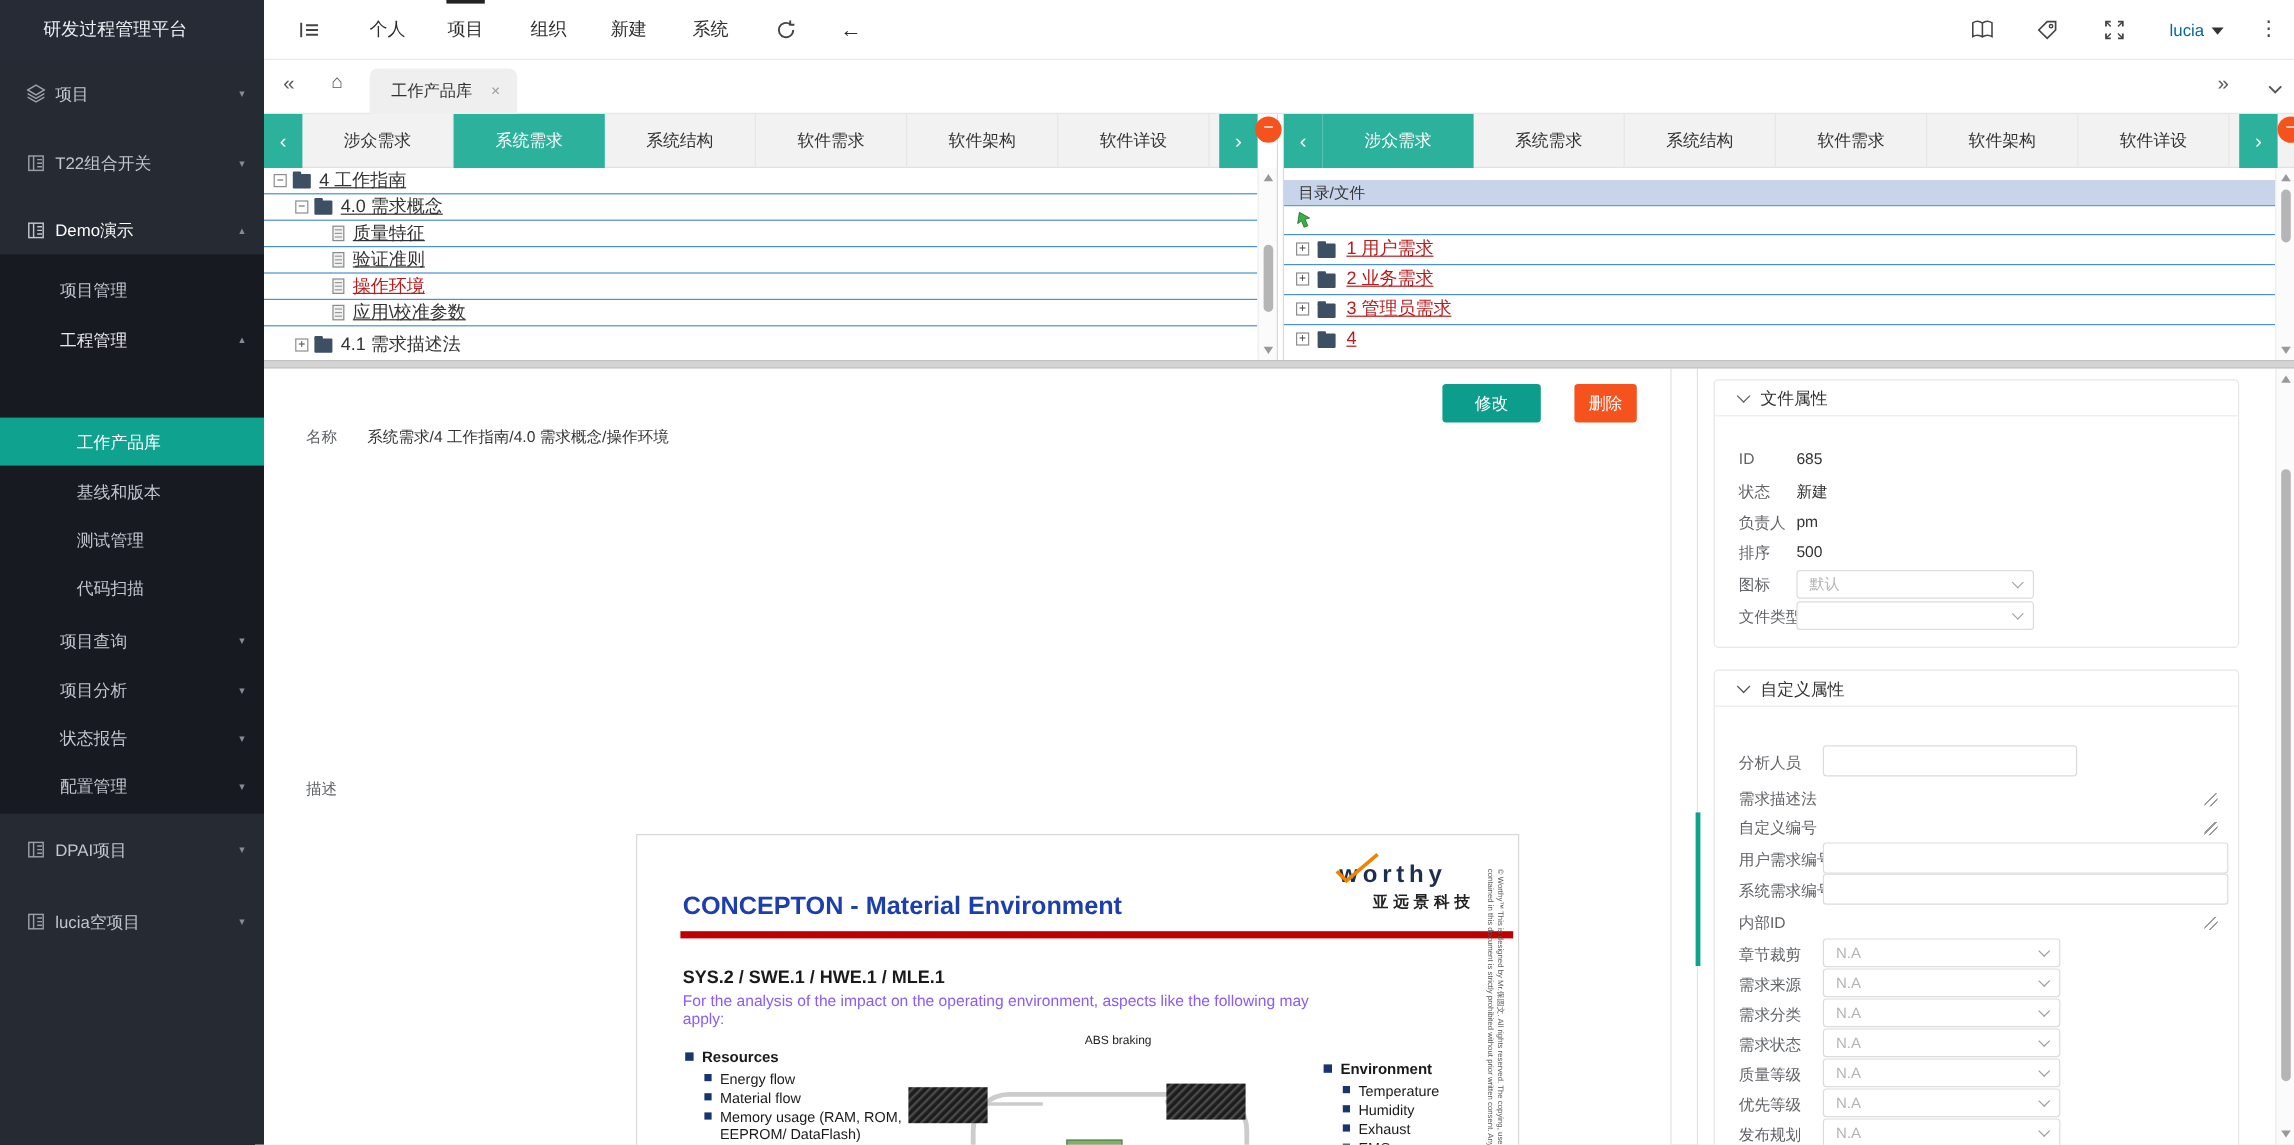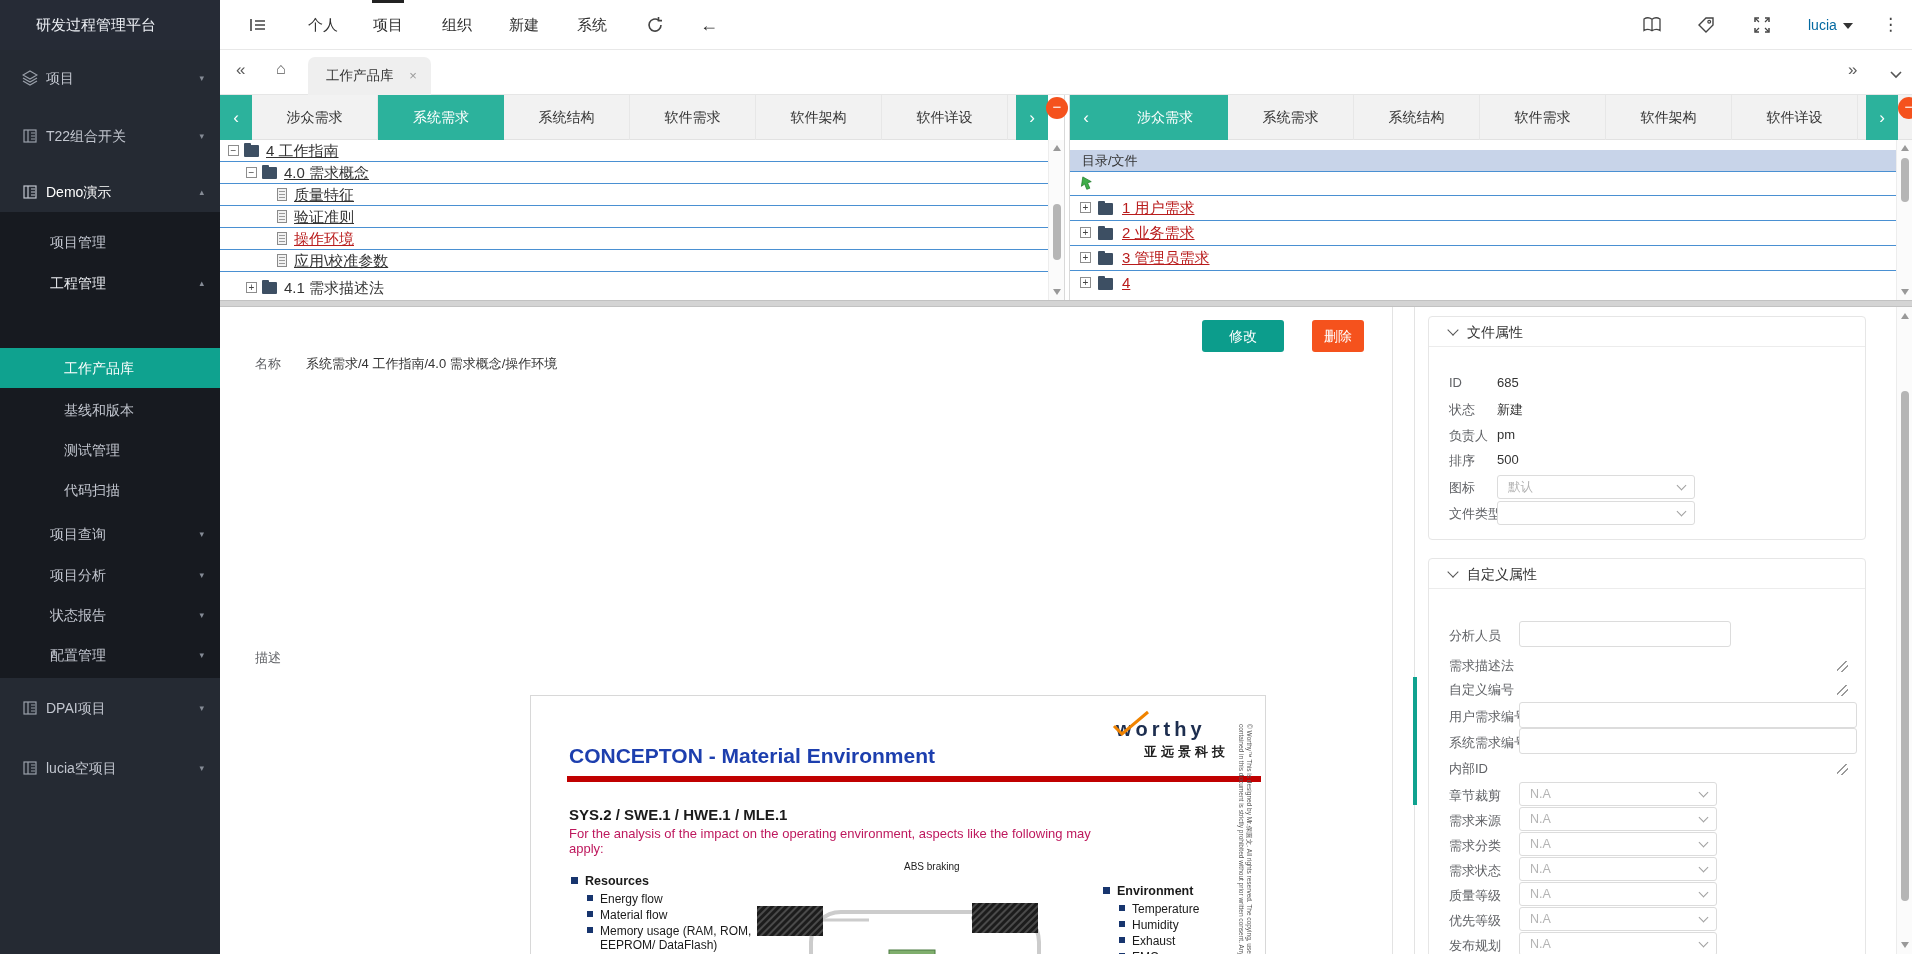--- a/index.html
+++ b/index.html
@@ -71,21 +71,21 @@
   .btn-edit { background:#0c9d8c; }
   .btn-del { background:#f5521d; }
   .flabel { position:absolute; font-size:13px; color:#606266; }
   .fvalue { position:absolute; font-size:13px; color:#333; }
 
   
   .slide { position:absolute; left:310px; top:388px; width:736px; height:550px; border:1px solid #d8d8d8; background:#fff; overflow:hidden; }
   .sl-title { position:absolute; left:38px; top:48px; font-size:21px; font-weight:bold; color:#1d3fae; }
   .sl-redbar { position:absolute; left:36px; width:694px; height:6px; background:#c00000; }
   .sl-head { position:absolute; left:38px; top:110px; font-size:15px; font-weight:bold; color:#1a1a1a; }
-  .sl-intro { position:absolute; left:38px; top:130px; width:560px; font-size:13px; color:#be185d; }
+  .sl-intro { position:absolute; left:38px; top:130px; width:560px; font-size:13px; color:#8b5cf6; }
   .blist { position:absolute; font-size:12px; color:#1a1a1a; }
   .bt { display:flex; align-items:flex-start; font-weight:bold; font-size:12.5px; margin-bottom:4px; }
   .bi { display:flex; align-items:flex-start; margin:2px 0 2px 16px; line-height:14px; }
   .sq { flex:0 0 auto; width:7px; height:7px; background:#17356e; margin:3px 7px 0 0; }
   .sq.s { width:6px; height:6px; }
   .logow { position:absolute; left:585px; top:22px; width:145px; }
   .logow .wt { font-size:20px; font-weight:bold; color:#1d2e4f; letter-spacing:4px; }
   .logow .ws { font-size:13px; font-weight:bold; color:#222; letter-spacing:4px; margin-top:2px; padding-left:28px; }
   .copyr { position:absolute; left:722px; top:28px; width:455px; font-size:6.5px; line-height:8px; color:#555; transform:rotate(90deg); transform-origin:0 0; }
 

